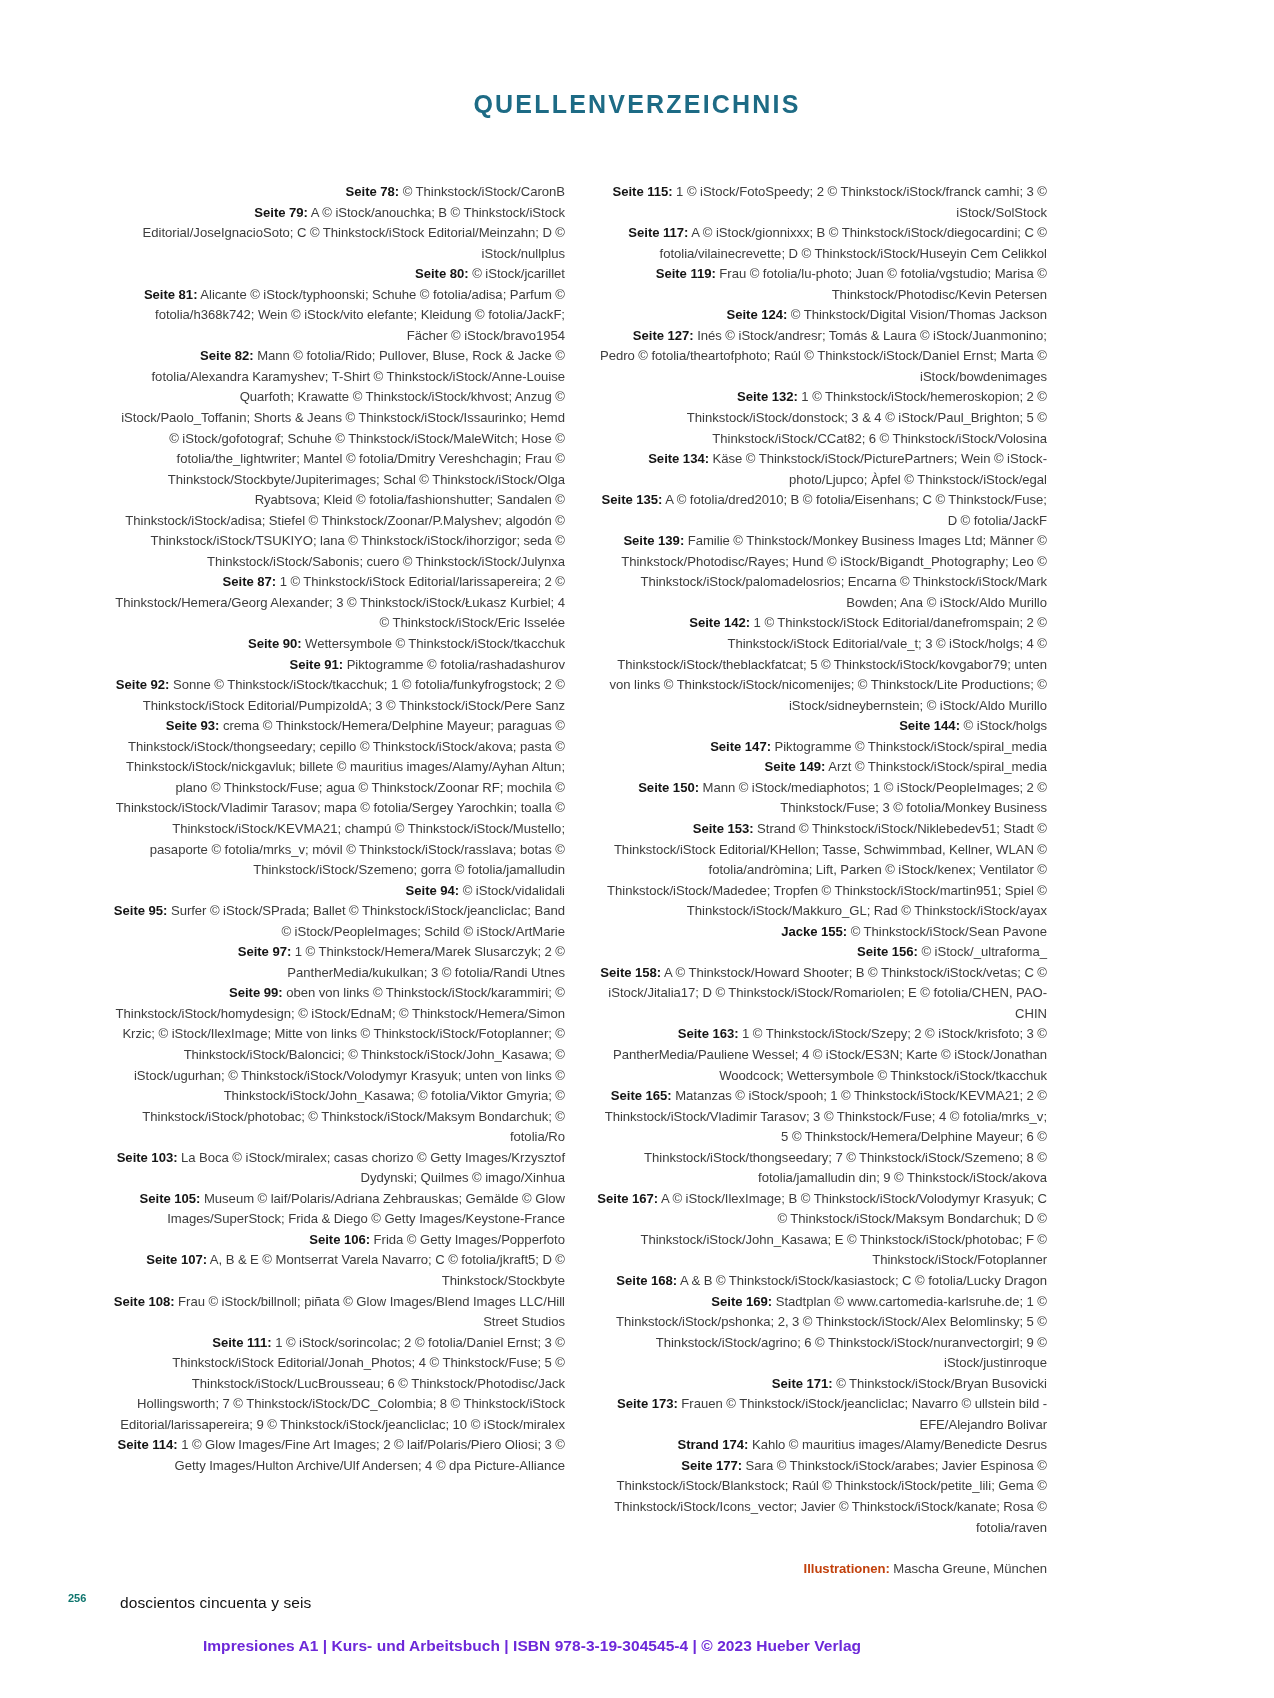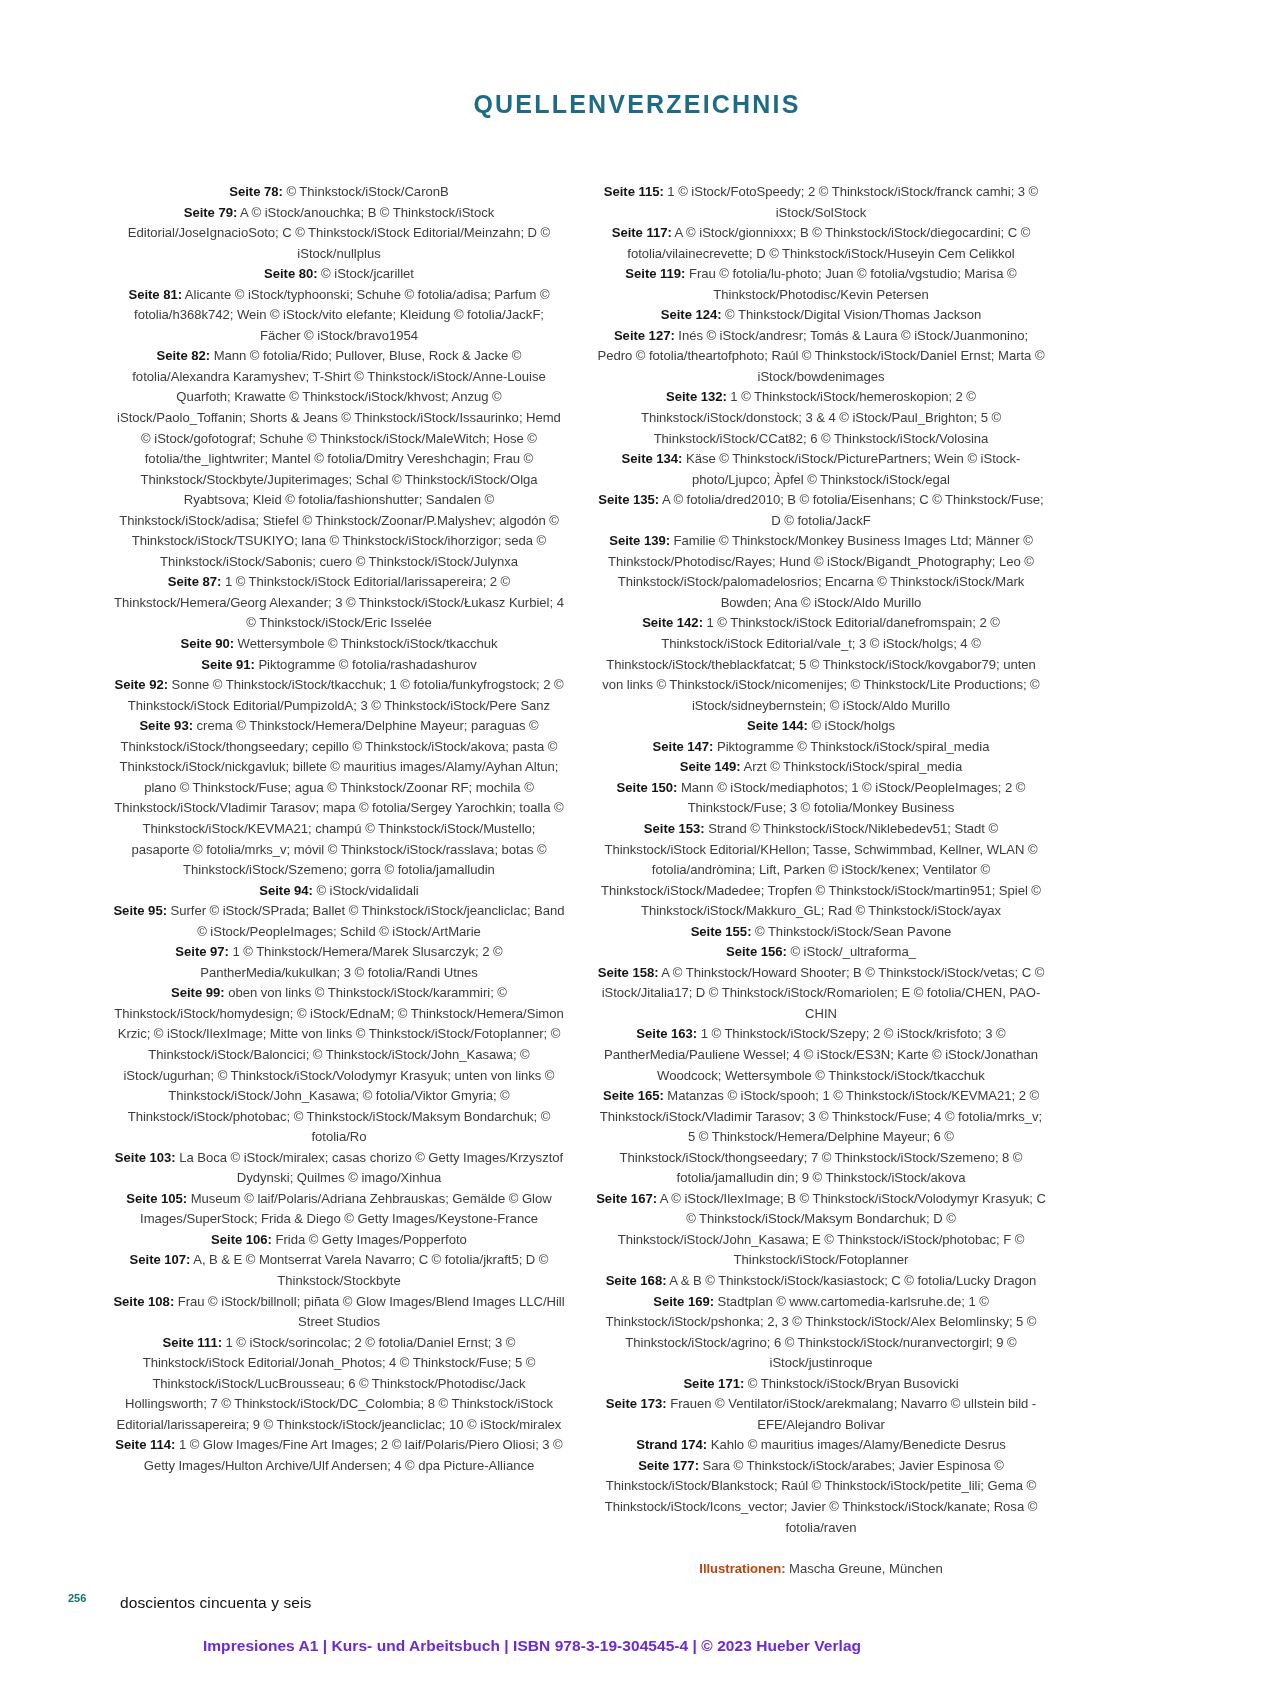--- a/index.html
+++ b/index.html
@@ -45,21 +45,21 @@
     gap: 30px;
   }
   .col {
     width: 452px;
     flex: 0 0 452px;
   }
   .entry {
     font-size: 13.1px;
     line-height: 20.55px;
     color: #3d3d3d;
-    text-align: center;
+    text-align: right;
     margin: 0;
     letter-spacing: -0.02px;
     word-spacing: -0.1px;
   }
   .entry .lbl {
     font-weight: bold;
     color: #141414;
   }
   .entry.illus {
     margin-top: 20.5px;
@@ -138,30 +138,30 @@
         <p class="entry"><span class="lbl">Seite 132:</span><span class="txt"> 1 © Thinkstock/iStock/hemeroskopion; 2 © Thinkstock/iStock/donstock; 3 &amp; 4 © iStock/Paul_Brighton; 5 © Thinkstock/iStock/CCat82; 6 © Thinkstock/iStock/Volosina</span></p>
         <p class="entry"><span class="lbl">Seite 134:</span><span class="txt"> Käse © Thinkstock/iStock/PicturePartners; Wein © iStock-photo/Ljupco; Àpfel © Thinkstock/iStock/egal</span></p>
         <p class="entry"><span class="lbl">Seite 135:</span><span class="txt"> A © fotolia/dred2010; B © fotolia/Eisenhans; C © Thinkstock/Fuse; D © fotolia/JackF</span></p>
         <p class="entry"><span class="lbl">Seite 139:</span><span class="txt"> Familie © Thinkstock/Monkey Business Images Ltd; Männer © Thinkstock/Photodisc/Rayes; Hund © iStock/Bigandt_Photography; Leo © Thinkstock/iStock/palomadelosrios; Encarna © Thinkstock/iStock/Mark Bowden; Ana © iStock/Aldo Murillo</span></p>
         <p class="entry"><span class="lbl">Seite 142:</span><span class="txt"> 1 © Thinkstock/iStock Editorial/danefromspain; 2 © Thinkstock/iStock Editorial/vale_t; 3 © iStock/holgs; 4 © Thinkstock/iStock/theblackfatcat; 5 © Thinkstock/iStock/kovgabor79; unten von links © Thinkstock/iStock/nicomenijes; © Thinkstock/Lite Productions; © iStock/sidneybernstein; © iStock/Aldo Murillo</span></p>
         <p class="entry"><span class="lbl">Seite 144:</span><span class="txt"> © iStock/holgs</span></p>
         <p class="entry"><span class="lbl">Seite 147:</span><span class="txt"> Piktogramme © Thinkstock/iStock/spiral_media</span></p>
         <p class="entry"><span class="lbl">Seite 149:</span><span class="txt"> Arzt © Thinkstock/iStock/spiral_media</span></p>
         <p class="entry"><span class="lbl">Seite 150:</span><span class="txt"> Mann © iStock/mediaphotos; 1 © iStock/PeopleImages; 2 © Thinkstock/Fuse; 3 © fotolia/Monkey Business</span></p>
         <p class="entry"><span class="lbl">Seite 153:</span><span class="txt"> Strand © Thinkstock/iStock/Niklebedev51; Stadt © Thinkstock/iStock Editorial/KHellon; Tasse, Schwimmbad, Kellner, WLAN © fotolia/andròmina; Lift, Parken © iStock/kenex; Ventilator © Thinkstock/iStock/Madedee; Tropfen © Thinkstock/iStock/martin951; Spiel © Thinkstock/iStock/Makkuro_GL; Rad © Thinkstock/iStock/ayax</span></p>
-        <p class="entry"><span class="lbl">Seite 155:</span><span class="txt"> © Thinkstock/iStock/Sean Pavone</span></p>
+        <p class="entry"><span class="lbl">Jacke 155:</span><span class="txt"> © Thinkstock/iStock/Sean Pavone</span></p>
         <p class="entry"><span class="lbl">Seite 156:</span><span class="txt"> © iStock/_ultraforma_</span></p>
         <p class="entry"><span class="lbl">Seite 158:</span><span class="txt"> A © Thinkstock/Howard Shooter; B © Thinkstock/iStock/vetas; C © iStock/Jitalia17; D © Thinkstock/iStock/RomarioIen; E © fotolia/CHEN, PAO-CHIN</span></p>
         <p class="entry"><span class="lbl">Seite 163:</span><span class="txt"> 1 © Thinkstock/iStock/Szepy; 2 © iStock/krisfoto; 3 © PantherMedia/Pauliene Wessel; 4 © iStock/ES3N; Karte © iStock/Jonathan Woodcock; Wettersymbole © Thinkstock/iStock/tkacchuk</span></p>
         <p class="entry"><span class="lbl">Seite 165:</span><span class="txt"> Matanzas © iStock/spooh; 1 © Thinkstock/iStock/KEVMA21; 2 © Thinkstock/iStock/Vladimir Tarasov; 3 © Thinkstock/Fuse; 4 © fotolia/mrks_v; 5 © Thinkstock/Hemera/Delphine Mayeur; 6 © Thinkstock/iStock/thongseedary; 7 © Thinkstock/iStock/Szemeno; 8 © fotolia/jamalludin din; 9 © Thinkstock/iStock/akova</span></p>
         <p class="entry"><span class="lbl">Seite 167:</span><span class="txt"> A © iStock/IlexImage; B © Thinkstock/iStock/Volodymyr Krasyuk; C © Thinkstock/iStock/Maksym Bondarchuk; D © Thinkstock/iStock/John_Kasawa; E © Thinkstock/iStock/photobac; F © Thinkstock/iStock/Fotoplanner</span></p>
         <p class="entry"><span class="lbl">Seite 168:</span><span class="txt"> A &amp; B © Thinkstock/iStock/kasiastock; C © fotolia/Lucky Dragon</span></p>
         <p class="entry"><span class="lbl">Seite 169:</span><span class="txt"> Stadtplan © www.cartomedia-karlsruhe.de; 1 © Thinkstock/iStock/pshonka; 2, 3 © Thinkstock/iStock/Alex Belomlinsky; 5 © Thinkstock/iStock/agrino; 6 © Thinkstock/iStock/nuranvectorgirl; 9 © iStock/justinroque</span></p>
         <p class="entry"><span class="lbl">Seite 171:</span><span class="txt"> © Thinkstock/iStock/Bryan Busovicki</span></p>
-        <p class="entry"><span class="lbl">Seite 173:</span><span class="txt"> Frauen © Ventilator/iStock/arekmalang; Navarro © ullstein bild - EFE/Alejandro Bolivar</span></p>
+        <p class="entry"><span class="lbl">Seite 173:</span><span class="txt"> Frauen © Thinkstock/iStock/jeancliclac; Navarro © ullstein bild - EFE/Alejandro Bolivar</span></p>
         <p class="entry"><span class="lbl">Strand 174:</span><span class="txt"> Kahlo © mauritius images/Alamy/Benedicte Desrus</span></p>
         <p class="entry"><span class="lbl">Seite 177:</span><span class="txt"> Sara © Thinkstock/iStock/arabes; Javier Espinosa © Thinkstock/iStock/Blankstock; Raúl © Thinkstock/iStock/petite_lili; Gema © Thinkstock/iStock/Icons_vector; Javier © Thinkstock/iStock/kanate; Rosa © fotolia/raven</span></p>
         <p class="entry illus"><span class="lbl">Illustrationen:</span><span> Mascha Greune, München</span></p>
       </div>
 
   </div>
 
   <div class="footer-pageno">256</div>
   <div class="footer-pagetext">doscientos cincuenta y seis</div>
   <div class="footer-imprint">Impresiones A1 | Kurs- und Arbeitsbuch | ISBN 978-3-19-304545-4 | © 2023 Hueber Verlag</div>

